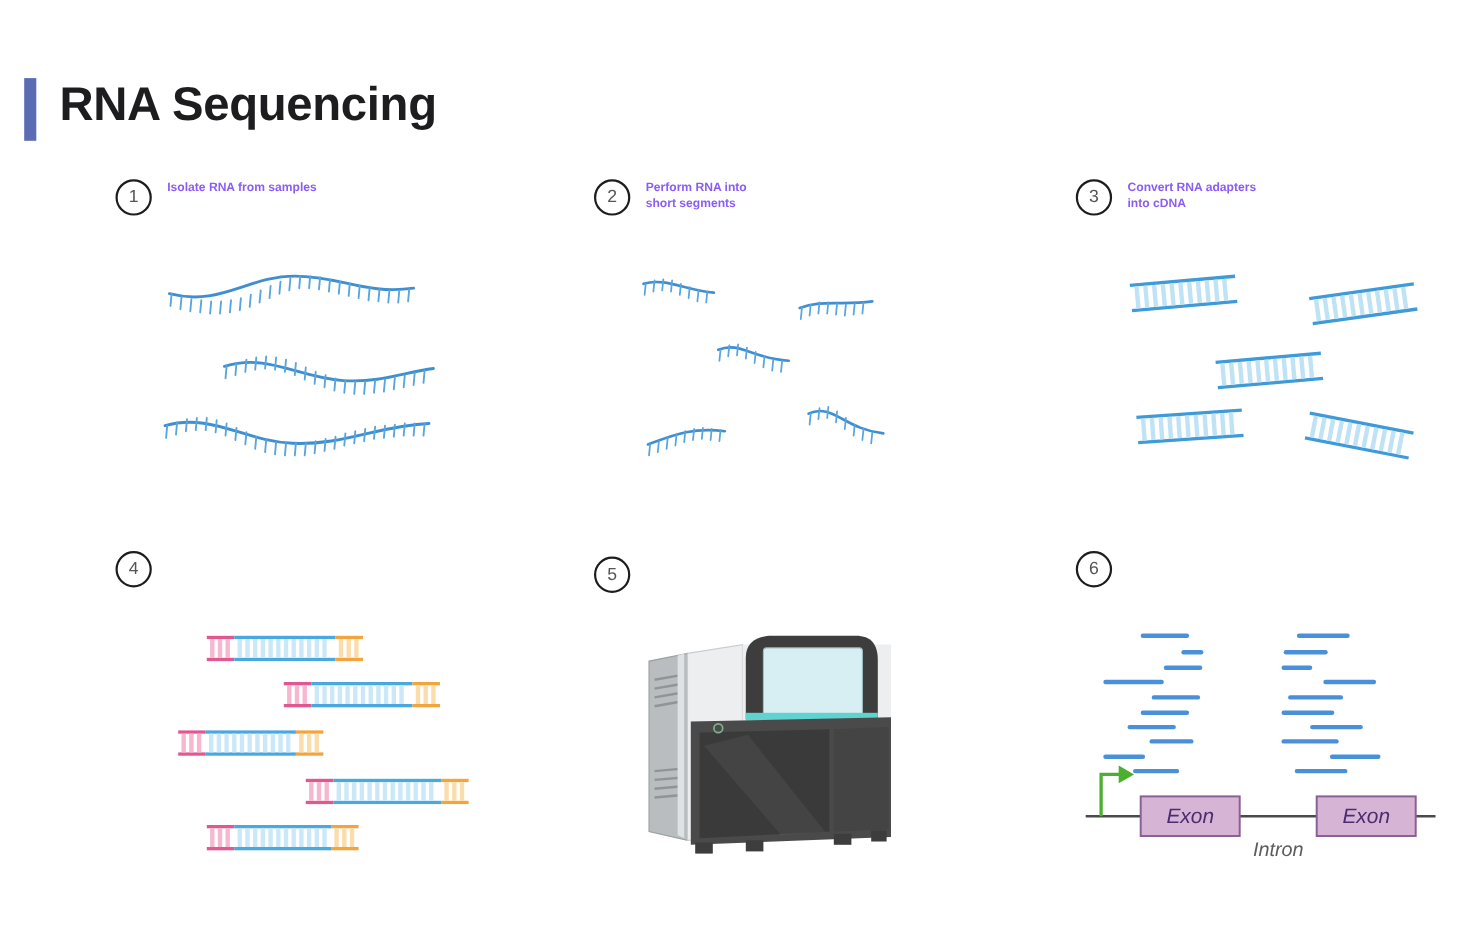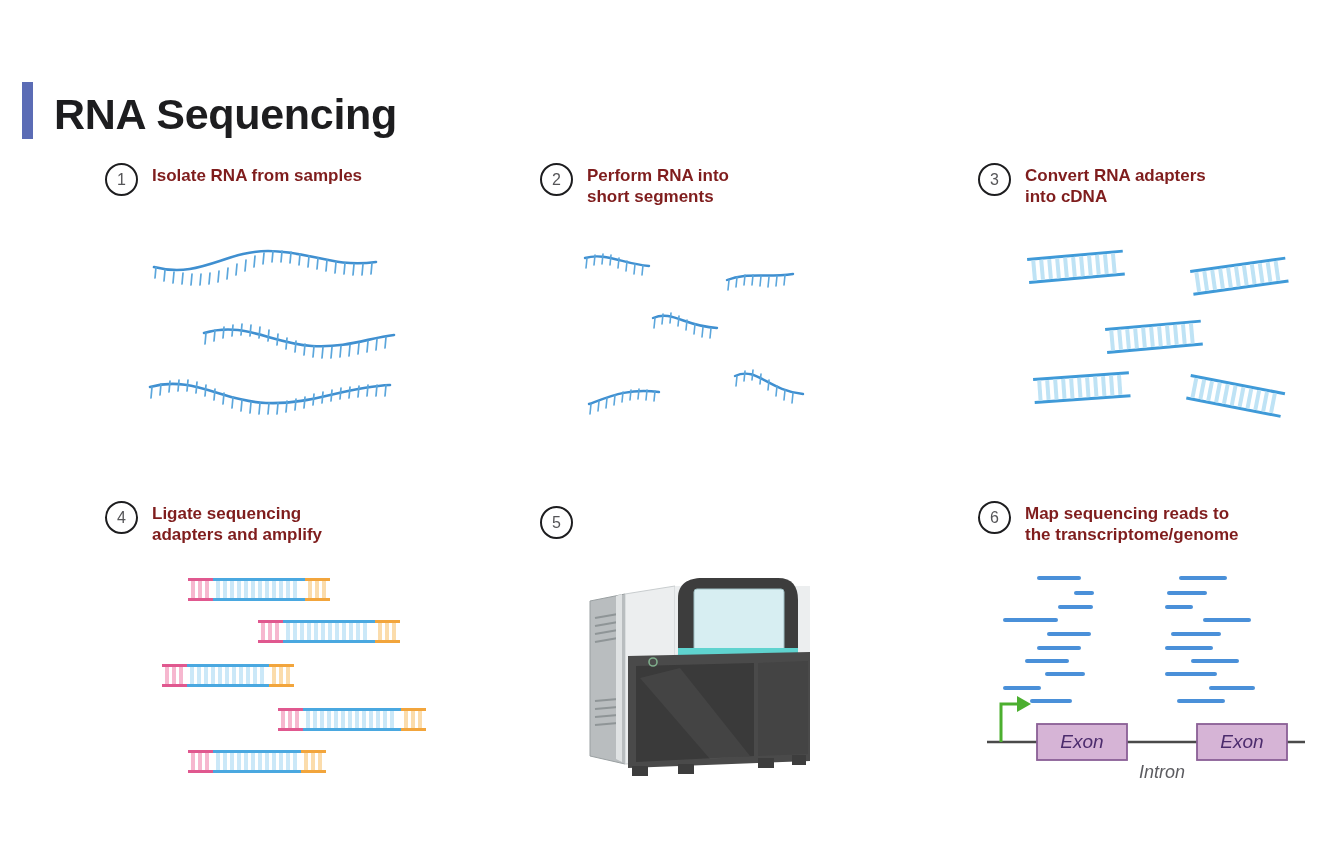--- a/index.html
+++ b/index.html
@@ -12,23 +12,23 @@
     height: 864px;
     position: relative;
     font-family: "Liberation Sans", sans-serif;
     overflow: hidden;
   }
 
   
   #title-block {
     position: absolute;
     left: 22px;
-    top: 82px;
+    top: 71px;
     display: flex;
-    align-items: flex-end;
+    align-items: flex-start;
   }
   #title-accent-bar {
     width: 11px;
     height: 57px;
     background: #5b6cb5;
     margin-right: 21px;
   }
   #page-title {
     font-size: 43px;
     font-weight: bold;
@@ -54,23 +54,23 @@
     display: flex;
     align-items: center;
     justify-content: center;
     font-size: 16px;
     color: #555558;
     box-sizing: border-box;
     margin-top: 1px;
   }
   .step-label {
     margin-left: 14px;
-    font-size: 17px;
+    font-size: 11px;
     font-weight: bold;
-    color: #7f1d1d;
+    color: #8b5cf6;
     line-height: 1.24;
     white-space: pre-line;
     padding-top: 3px;
   }
 
   .step-art {
     position: absolute;
     font-style: italic;
   }
 
@@ -303,22 +303,20 @@
     <use href="#duplex" transform="translate(175,28) rotate(-8)"></use>
     <use href="#duplex" transform="translate(90,86) rotate(-5)"></use>
     <use href="#duplex" transform="translate(18,136) rotate(-4)"></use>
     <use href="#duplex" transform="translate(176,132) rotate(11)"></use>
   </svg>
 </div>
 
 <div class="step" style="left:105px; top:500px;">
   <div class="step-header">
     <div class="step-circle">4</div>
-    <div class="step-label">Ligate sequencing
-adapters and amplify</div>
   </div>
 </div>
 <div class="step-art" style="left:150px; top:568px;">
   <svg width="290" height="210" viewBox="0 0 290 210">
     <defs>
       <g id="adapter-pink">
         <rect x="0" y="0" width="25" height="3" fill="#e0588f"></rect>
         <rect x="0" y="20" width="25" height="3" fill="#e0588f"></rect>
         <g fill="#f6b7cf">
           <rect x="3" y="3" width="4" height="17"></rect>
@@ -500,22 +498,20 @@
       <rect x="118" y="208" width="16" height="10"></rect>
       <rect x="198" y="202" width="16" height="10"></rect>
       <rect x="232" y="199" width="14" height="10"></rect>
     </g>
   </svg>
 </div>
 
 <div class="step" style="left:978px; top:500px;">
   <div class="step-header">
     <div class="step-circle">6</div>
-    <div class="step-label">Map sequencing reads to
-the transcriptome/genome</div>
   </div>
 </div>
 <div class="step-art" style="left:975px; top:560px;">
   <svg width="340" height="240" viewBox="0 0 340 240">
 
     <g fill="#4a90d9">
       <rect x="62" y="16" width="44" height="4" rx="2"></rect>
       <rect x="99" y="31" width="20" height="4" rx="2"></rect>
       <rect x="83" y="45" width="35" height="4" rx="2"></rect>
       <rect x="28" y="58" width="55" height="4" rx="2"></rect>

